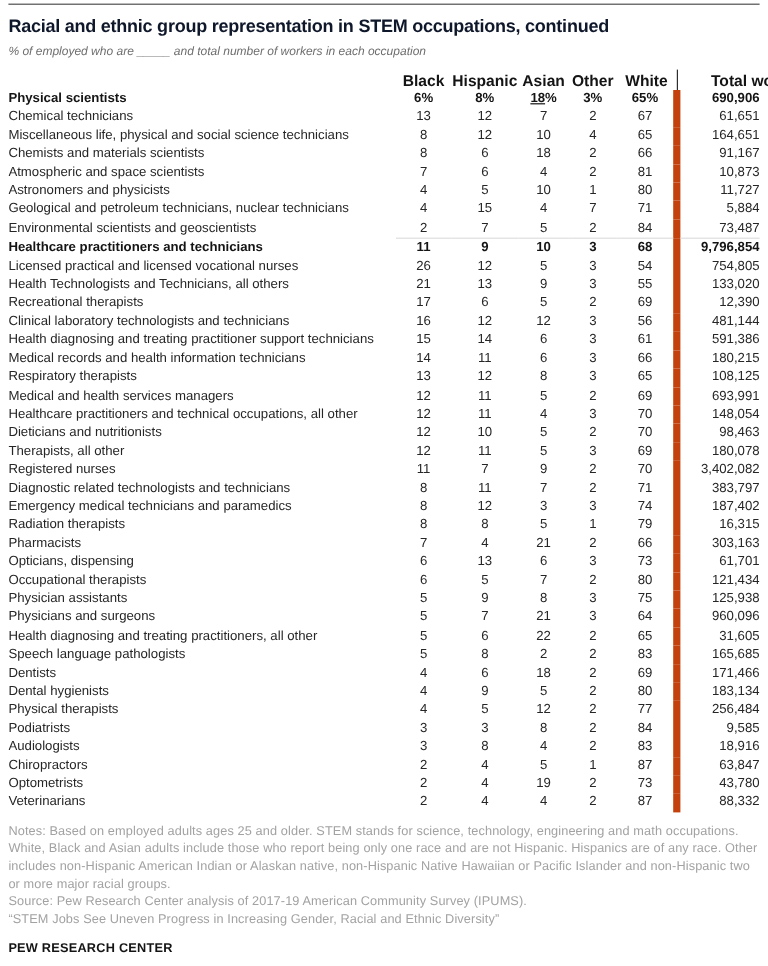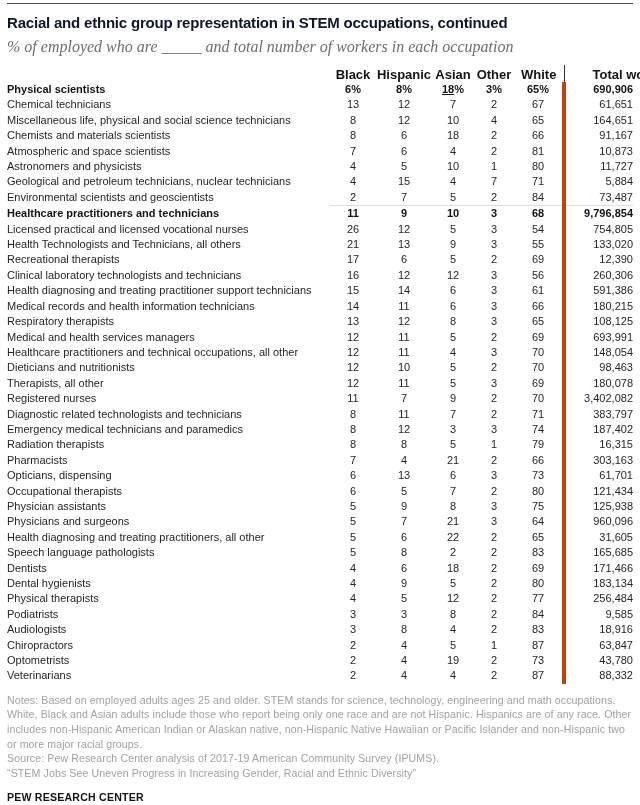--- a/index.html
+++ b/index.html
@@ -9,23 +9,23 @@
   .top-rule { border-top: 1px solid #4f4f4f; margin-top: 3px; }
   .title {
     margin-top: 10px;
     font-size: 15px;
     font-weight: bold;
     color: #0f172a;
     letter-spacing: -0.2px;
   }
   .subtitle {
     margin-top: 7px;
-    font-family: Liberation Serif, serif;
+    font-family: Liberation Sans, sans-serif;
     font-style: italic;
-    font-size: 16px;
+    font-size: 10px;
     color: #6e6e6e;
   }
   table.data {
     margin-top: 9px;
     width: 626px;
     border-collapse: collapse;
     table-layout: fixed;
     font-size: 11px;
     color: #262626;
   }
@@ -43,21 +43,21 @@
   table.data th.total-col { text-align: right; border-left: 1px solid #2e2e2e; padding-right: 1px; padding-left: 28px; }
   table.data td {
     height: 15.4px;
     line-height: 15.4px;
     padding: 0;
     white-space: nowrap;
     overflow: hidden;
   }
   td.label-cell { text-align: left; }
   td.num-cell { text-align: center; }
-  td.total-cell { text-align: right; border-left: 4px solid #c2410c; padding-right: 1px; }
+  td.total-cell { text-align: right; border-left: 6px solid #c2410c; padding-right: 1px; }
   tr.bold-row td { font-weight: bold; color: #141414; }
   tr.section-divider td:not(.label-cell) { border-top: 1px solid #dedede; }
   .u-mark { text-decoration: underline; }
   .notes { margin-top: 9px; }
   .notes p {
     font-size: 10.6px;
     line-height: 14.6px;
     color: #a2a2a2;
     letter-spacing: 0.1px;
   }
@@ -208,21 +208,21 @@
           <td class="num-cell">69</td>
           <td class="total-cell">12,390</td>
         </tr>
         <tr>
           <td class="label-cell">Clinical laboratory technologists and technicians</td>
           <td class="num-cell">16</td>
           <td class="num-cell">12</td>
           <td class="num-cell">12</td>
           <td class="num-cell">3</td>
           <td class="num-cell">56</td>
-          <td class="total-cell">260,306</td>
+          <td class="total-cell">481,144</td>
         </tr>
         <tr>
           <td class="label-cell">Health diagnosing and treating practitioner support technicians</td>
           <td class="num-cell">15</td>
           <td class="num-cell">14</td>
           <td class="num-cell">6</td>
           <td class="num-cell">3</td>
           <td class="num-cell">61</td>
           <td class="total-cell">591,386</td>
         </tr>

